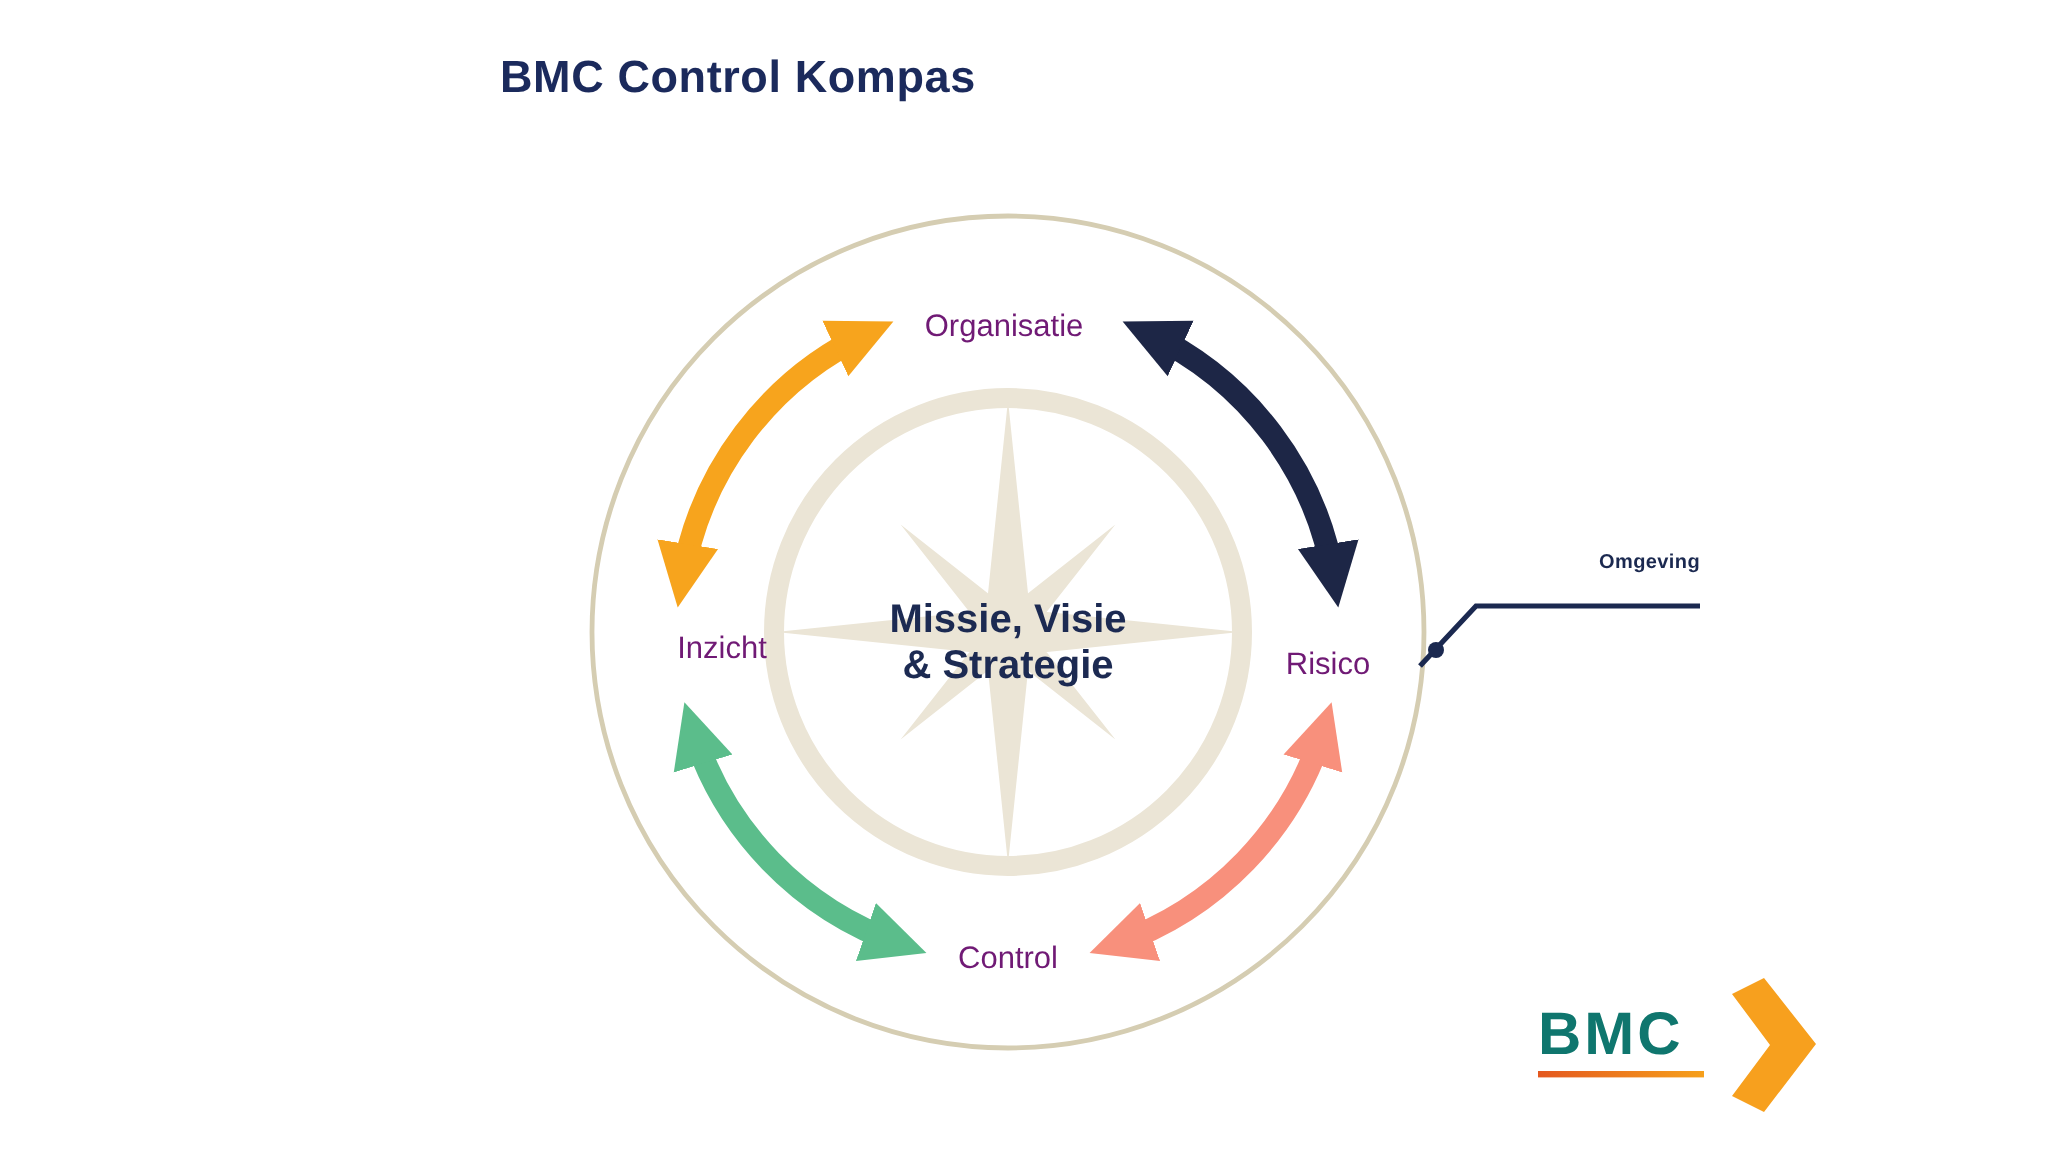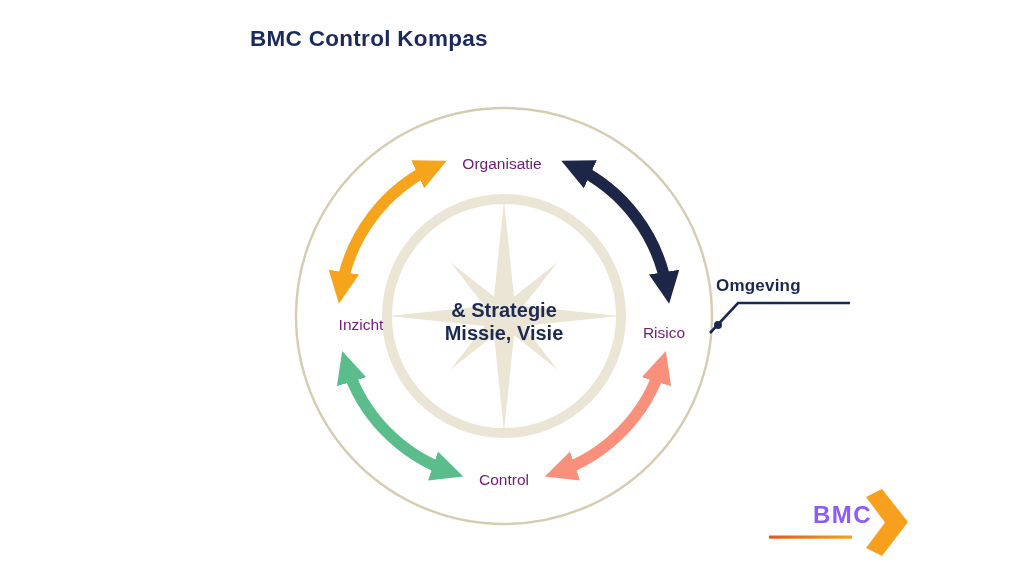--- a/index.html
+++ b/index.html
@@ -46,34 +46,34 @@
     font-size: 20px;
     line-height: 23px;
     font-weight: 700;
     color: #1C2A52;
     white-space: nowrap;
   }
   .omgeving-label {
     position: absolute;
     left: 700px; top: 276px;
     width: 134px;
-    text-align: left;
-    font-size: 17px;
+    text-align: right;
+    font-size: 10px;
     font-weight: 700;
     letter-spacing: 0.2px;
     color: #1B2950;
     white-space: nowrap;
   }
   .bmc-wordmark {
     position: absolute;
-    left: 797px; top: 501px;
-    font-size: 24px;
+    left: 753px; top: 501px;
+    font-size: 30px;
     font-weight: 800;
     letter-spacing: 1.5px;
-    color: #8b5cf6;
+    color: #0f766e;
     white-space: nowrap;
   }
 </style>
 </head>
 <body>
 
 <div class="canvas">
 
   <svg class="gfx" viewBox="0 0 1030 578" aria-hidden="true">
     <defs>
@@ -128,21 +128,21 @@
   </svg>
 
   <div class="page-title">BMC Control Kompas</div>
 
   <div class="node-label node-top">Organisatie</div>
   <div class="node-label node-right">Risico</div>
   <div class="node-label node-bottom">Control</div>
   <div class="node-label node-left">Inzicht</div>
 
   <div class="center-label">
+    <div>Missie, Visie</div>
     <div>&amp; Strategie</div>
-    <div>Missie, Visie</div>
   </div>
 
   <div class="omgeving-label">Omgeving</div>
 
   <div class="bmc-wordmark">BMC</div>
 
 </div>
 
 </body></html>

